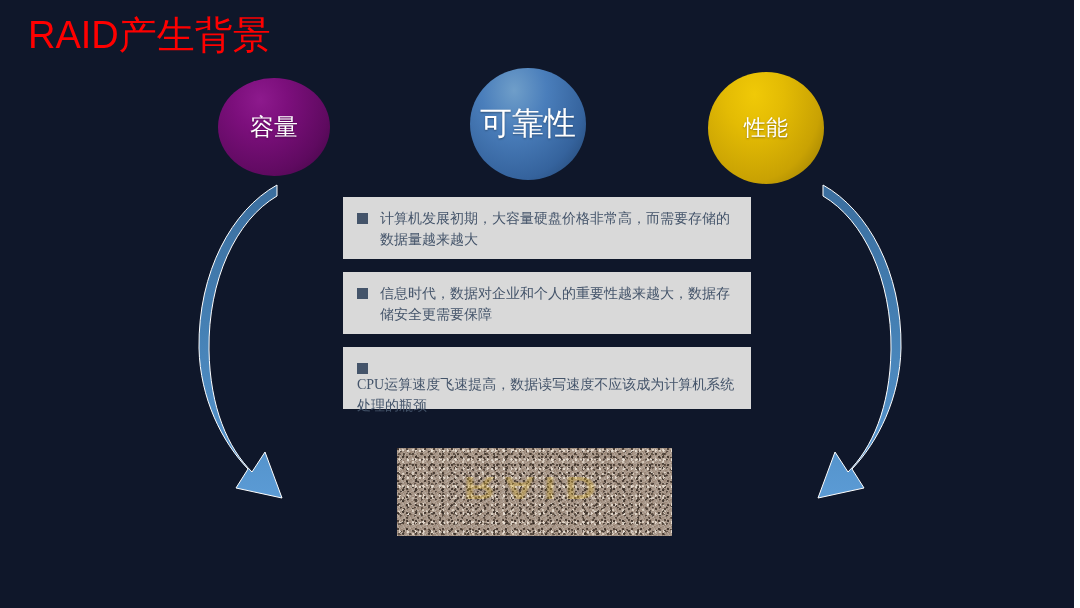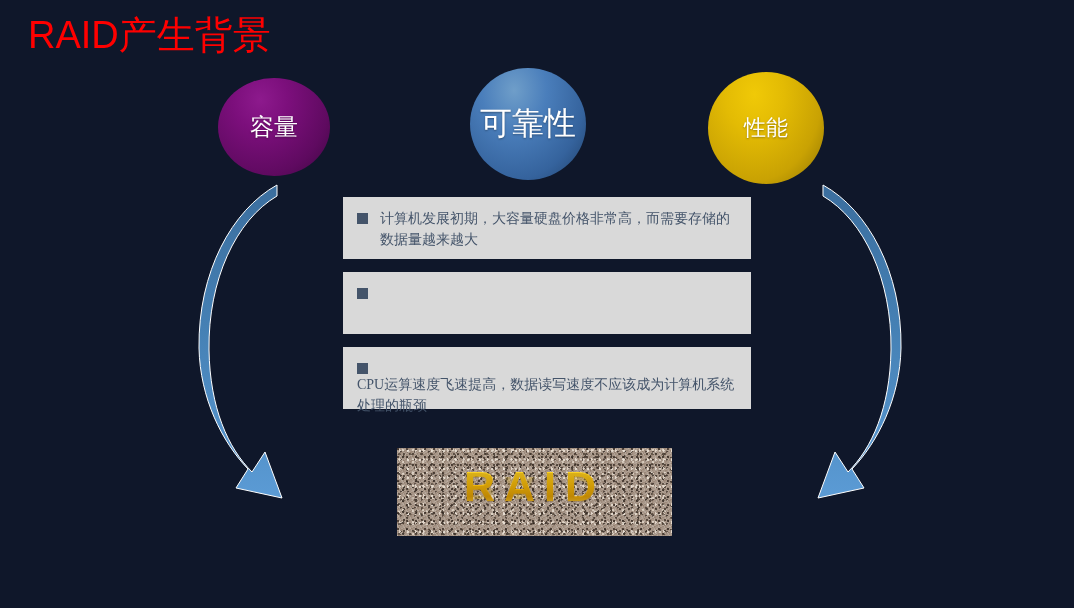--- a/index.html
+++ b/index.html
@@ -240,27 +240,27 @@
     </g>
   </svg>
 
   <div class="bullet-box bullet-box-1">
     <span class="bullet-marker"></span>
     <span class="bullet-text">计算机发展初期，大容量硬盘价格非常高，而需要存储的数据量越来越大</span>
   </div>
 
   <div class="bullet-box bullet-box-2">
     <span class="bullet-marker"></span>
+    <span class="bullet-text">信息时代，数据对企业和个人的重要性越来越大，数据存储安全更需要保障</span>
   </div>
 
   <div class="bullet-box bullet-box-3">
     <span class="bullet-marker"></span>
     <span class="bullet-text">CPU运算速度飞速提高，数据读写速度不应该成为计算机系统处理的瓶颈</span>
   </div>
 
   <div class="raid-image">
     <div class="raid-grain"></div>
     <div class="raid-grain-2"></div>
     <div class="raid-reflection">RAID</div>
-    <div class="raid-word">RAID</div>
   </div>
 
 </div>
 
 </body></html>

